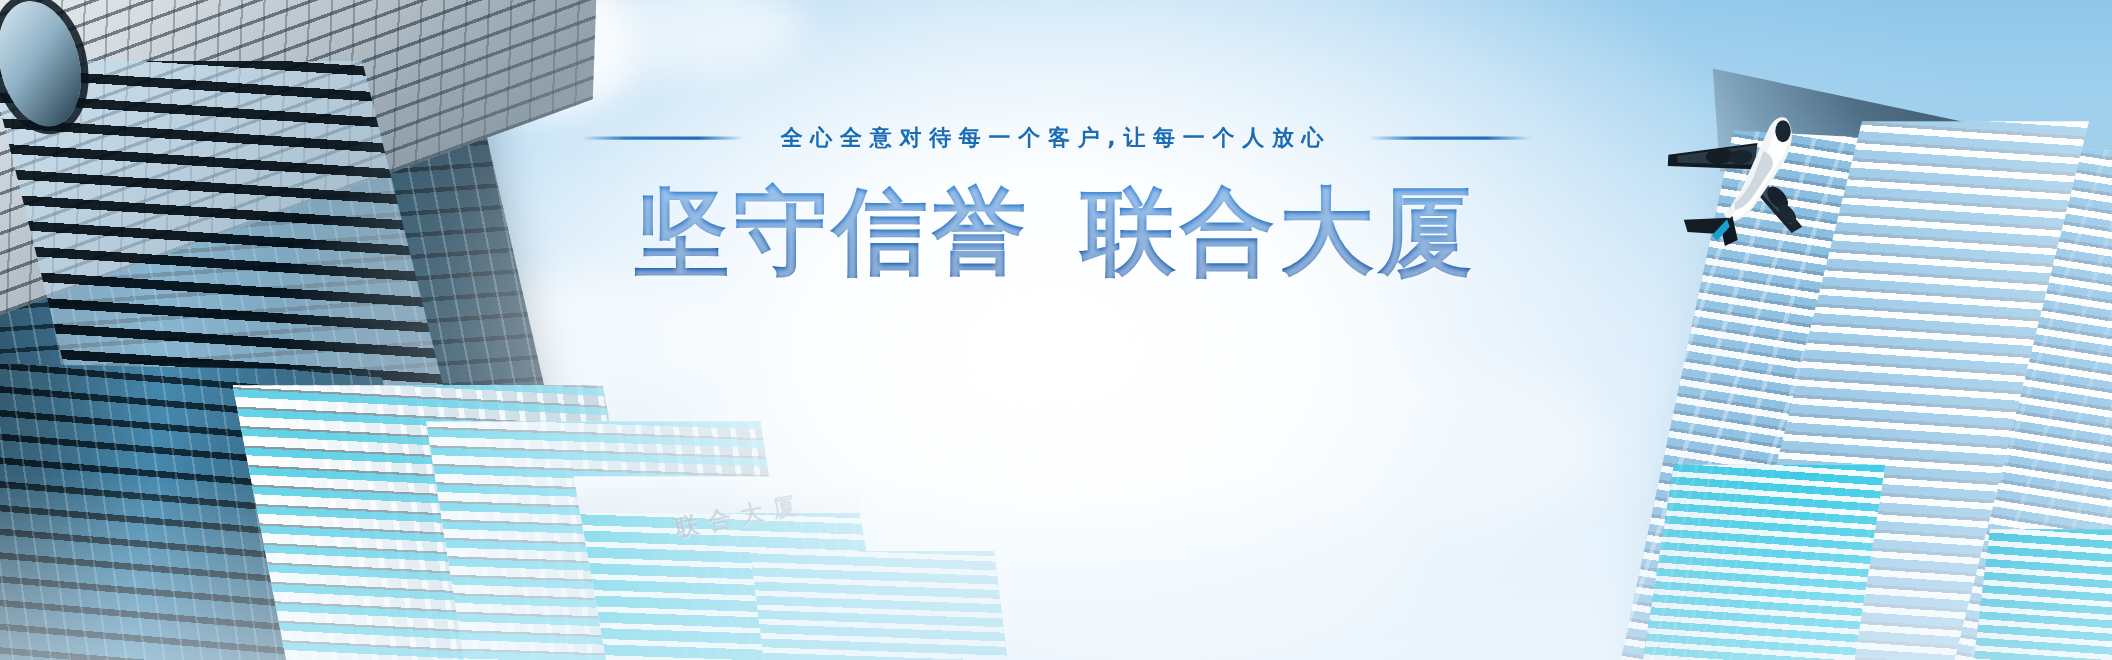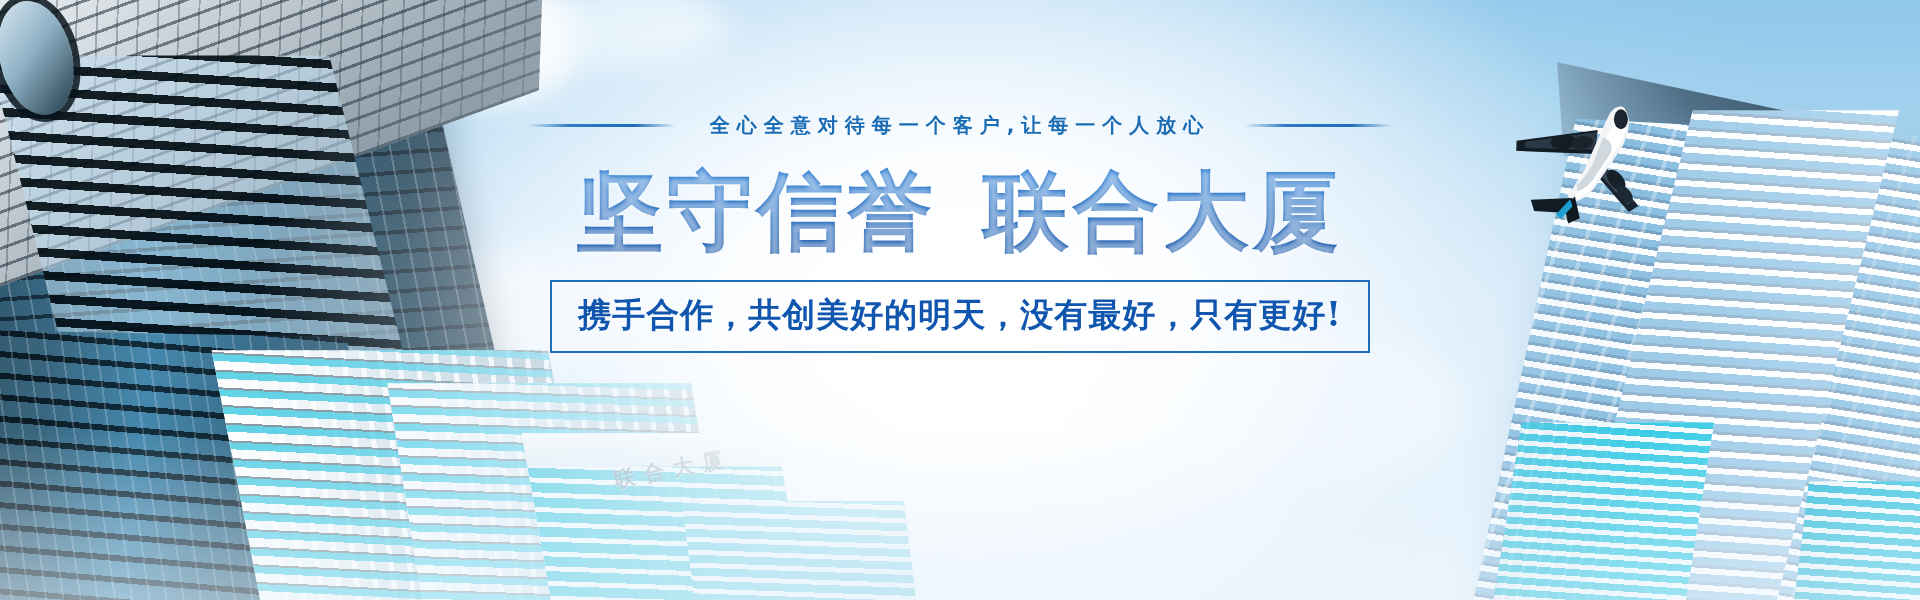--- a/index.html
+++ b/index.html
@@ -344,18 +344,15 @@
     <div id="tagline-row">
       <span class="deco-line"></span>
       <span id="tagline">全心全意对待每一个客户,让每一个人放心</span>
       <span class="deco-line"></span>
     </div>
 
     <div id="headline">
       <span>坚守信誉</span><span class="gap"></span><span>联合大厦</span>
     </div>
 
-    <div id="subtitle-box">
-      <span id="subtitle">携手合作，共创美好的明天，没有最好，只有更好!</span>
-    </div>
 
   </div>
 </div>
 
 </body></html>

